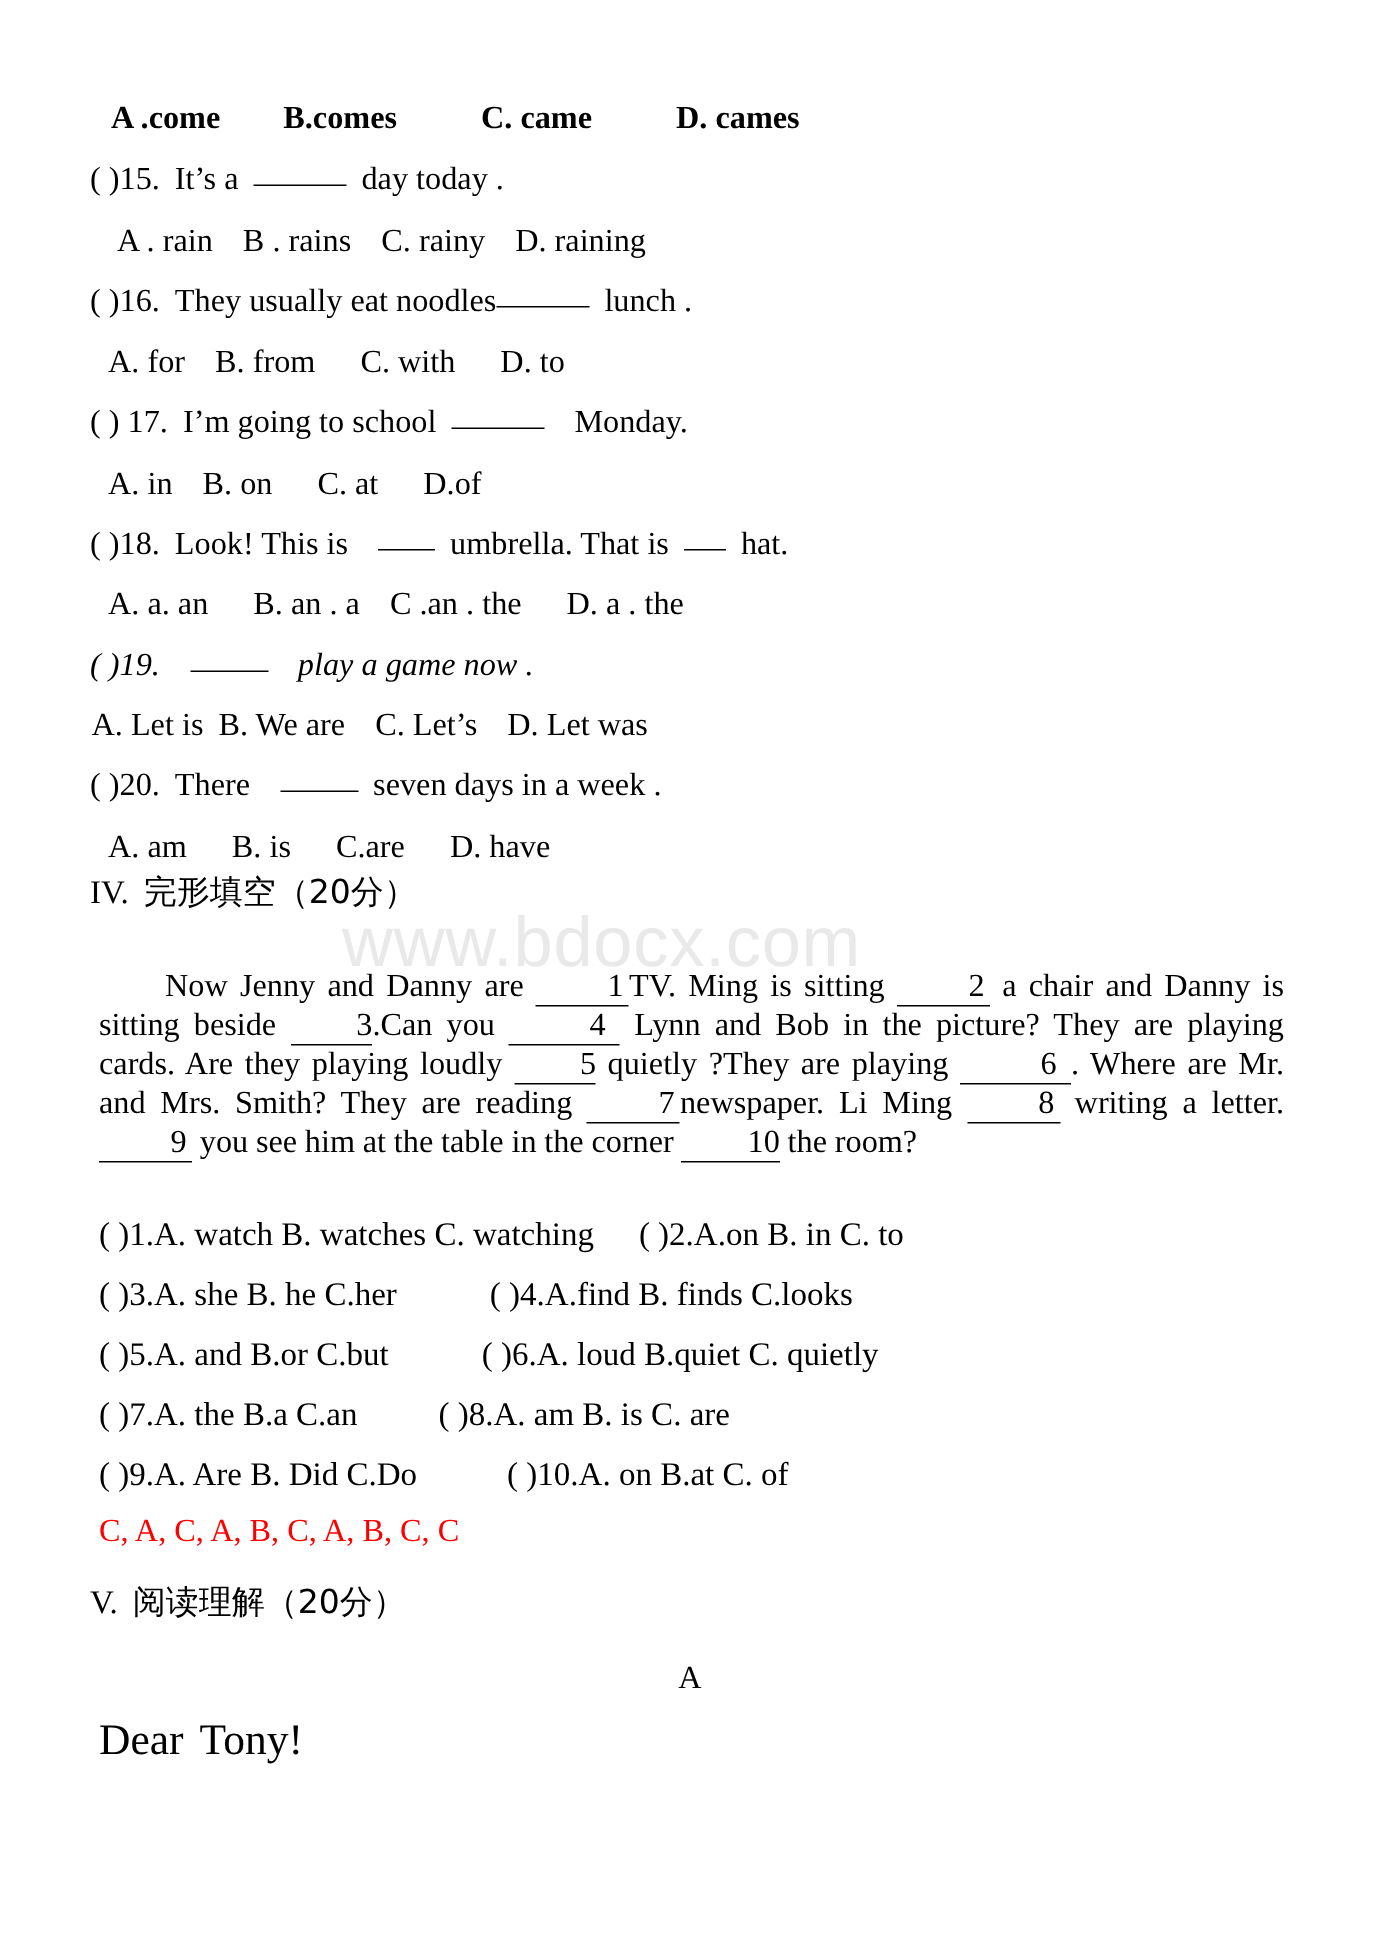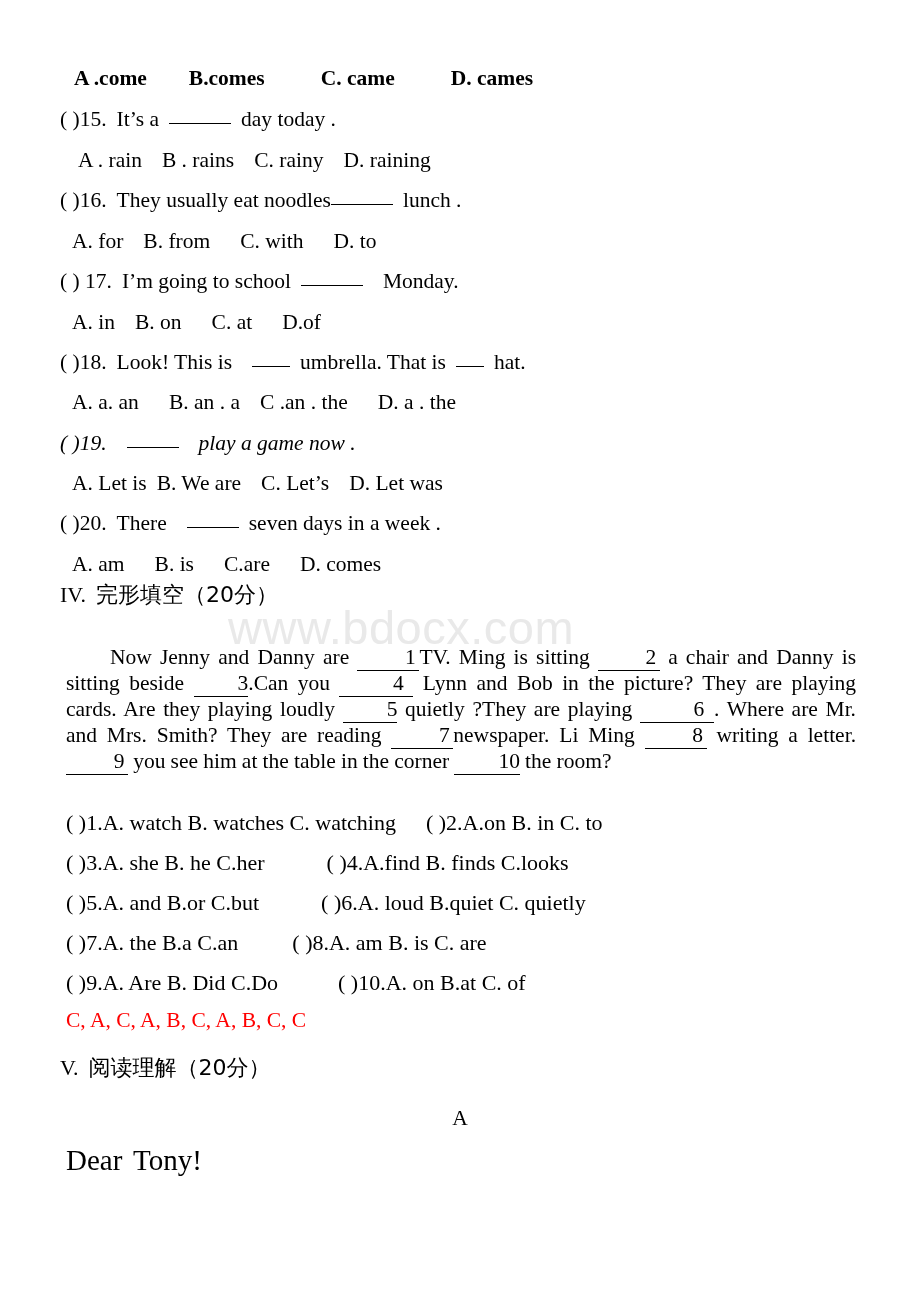--- a/index.html
+++ b/index.html
@@ -205,29 +205,29 @@
     <div class="qline" style="left:60px; top:352px;">
       <span>(  )18.</span><span class="sp1"></span><span>Look! This is</span><span class="sp2"></span><span class="blank bl-sm"></span><span class="sp1"></span><span>umbrella.  That is</span><span class="sp1"></span><span class="blank bl-xs"></span><span class="sp1"></span><span>hat.</span>
     </div>
     <div class="optline" style="left:72px; top:392px;">
       <span>A. a. an</span><span class="sp3"></span><span>B. an . a</span><span class="sp2"></span><span>C .an . the</span><span class="sp3"></span><span>D. a . the</span>
     </div>
 
     <div class="qline" style="left:60px; top:433px;font-style:italic;">
       <span>(  )19.</span><span class="sp2"></span><span class="blank bl-md"></span><span class="sp2"></span><span>play a game now .</span>
     </div>
-    <div class="optline" style="left:72px; top:473px;">
+    <div class="optline" style="left:61px; top:473px;">
       <span>A. Let  is</span><span class="sp1"></span><span>B. We  are</span><span class="sp2"></span><span>C. Let’s</span><span class="sp2"></span><span>D. Let  was</span>
     </div>
 
     <div class="qline" style="left:60px; top:513px;">
       <span>(  )20.</span><span class="sp1"></span><span>There</span><span class="sp2"></span><span class="blank bl-md"></span><span class="sp1"></span><span>seven days in a week .</span>
     </div>
     <div class="optline" style="left:72px; top:554px;">
-      <span>A. am</span><span class="sp3"></span><span>B. is</span><span class="sp3"></span><span>C.are</span><span class="sp3"></span><span>D. comes</span>
+      <span>A. am</span><span class="sp3"></span><span>B. is</span><span class="sp3"></span><span>C.are</span><span class="sp3"></span><span>D. have</span>
     </div>
 
     <div class="section-head" style="top:584px;">
       <span class="roman">IV.</span><span class="sp1"></span><span>完形填空</span><span>（20分）</span>
     </div>
 
     <div class="cloze-passage">
       <span>Now Jenny and Danny are</span>
       <span class="bnum bn-md">1</span><span>TV. Ming is sitting</span>
       <span class="bnum bn-md">2</span>

